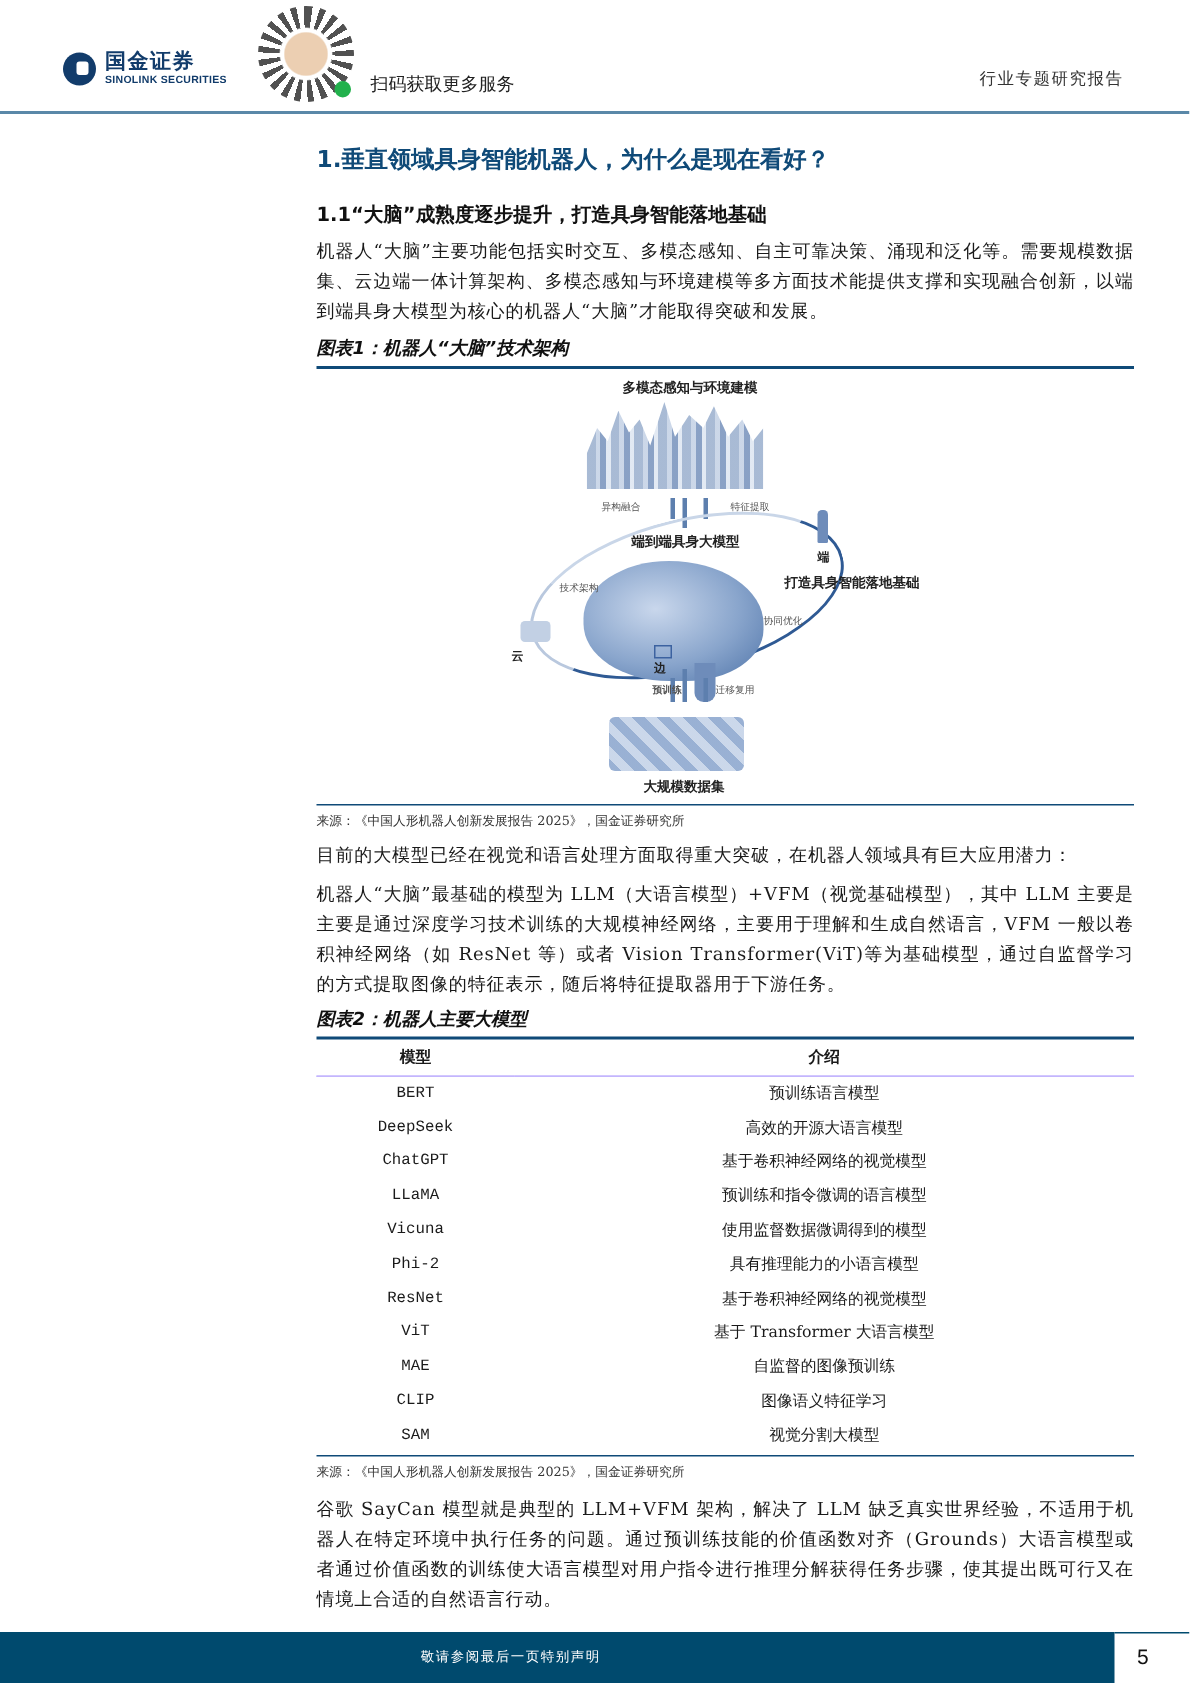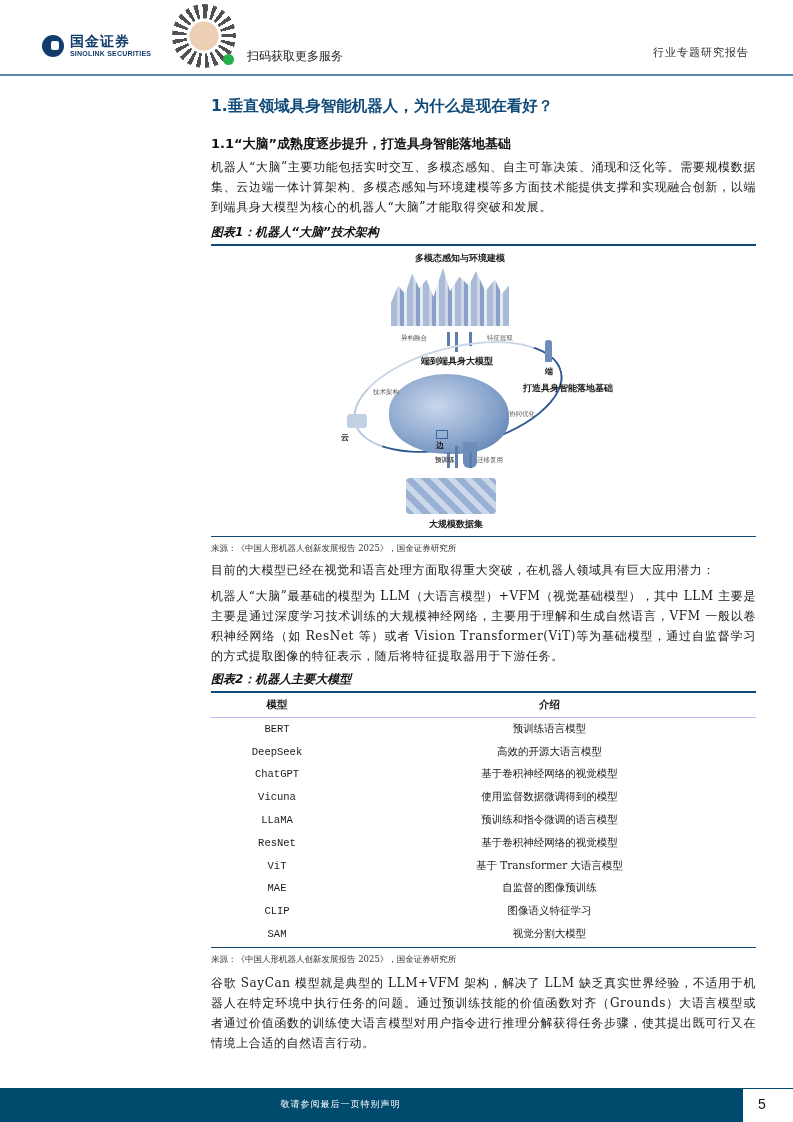--- a/index.html
+++ b/index.html
@@ -144,26 +144,30 @@
         </tr>
       <tr>
           <td class="model">DeepSeek</td>
           <td>高效的开源大语言模型</td>
         </tr>
       <tr>
           <td class="model">ChatGPT</td>
           <td>基于卷积神经网络的视觉模型</td>
         </tr>
       <tr>
+          <td class="model">LLaMA</td>
+          <td>预训练和指令微调的语言模型</td>
+        </tr>
+      <tr>
           <td class="model">Vicuna</td>
           <td>使用监督数据微调得到的模型</td>
         </tr>
       <tr>
-          <td class="model">LLaMA</td>
-          <td>预训练和指令微调的语言模型</td>
+          <td class="model">Phi-2</td>
+          <td>具有推理能力的小语言模型</td>
         </tr>
       <tr>
           <td class="model">ResNet</td>
           <td>基于卷积神经网络的视觉模型</td>
         </tr>
       <tr>
           <td class="model">ViT</td>
           <td>基于 Transformer 大语言模型</td>
         </tr>
       <tr>

